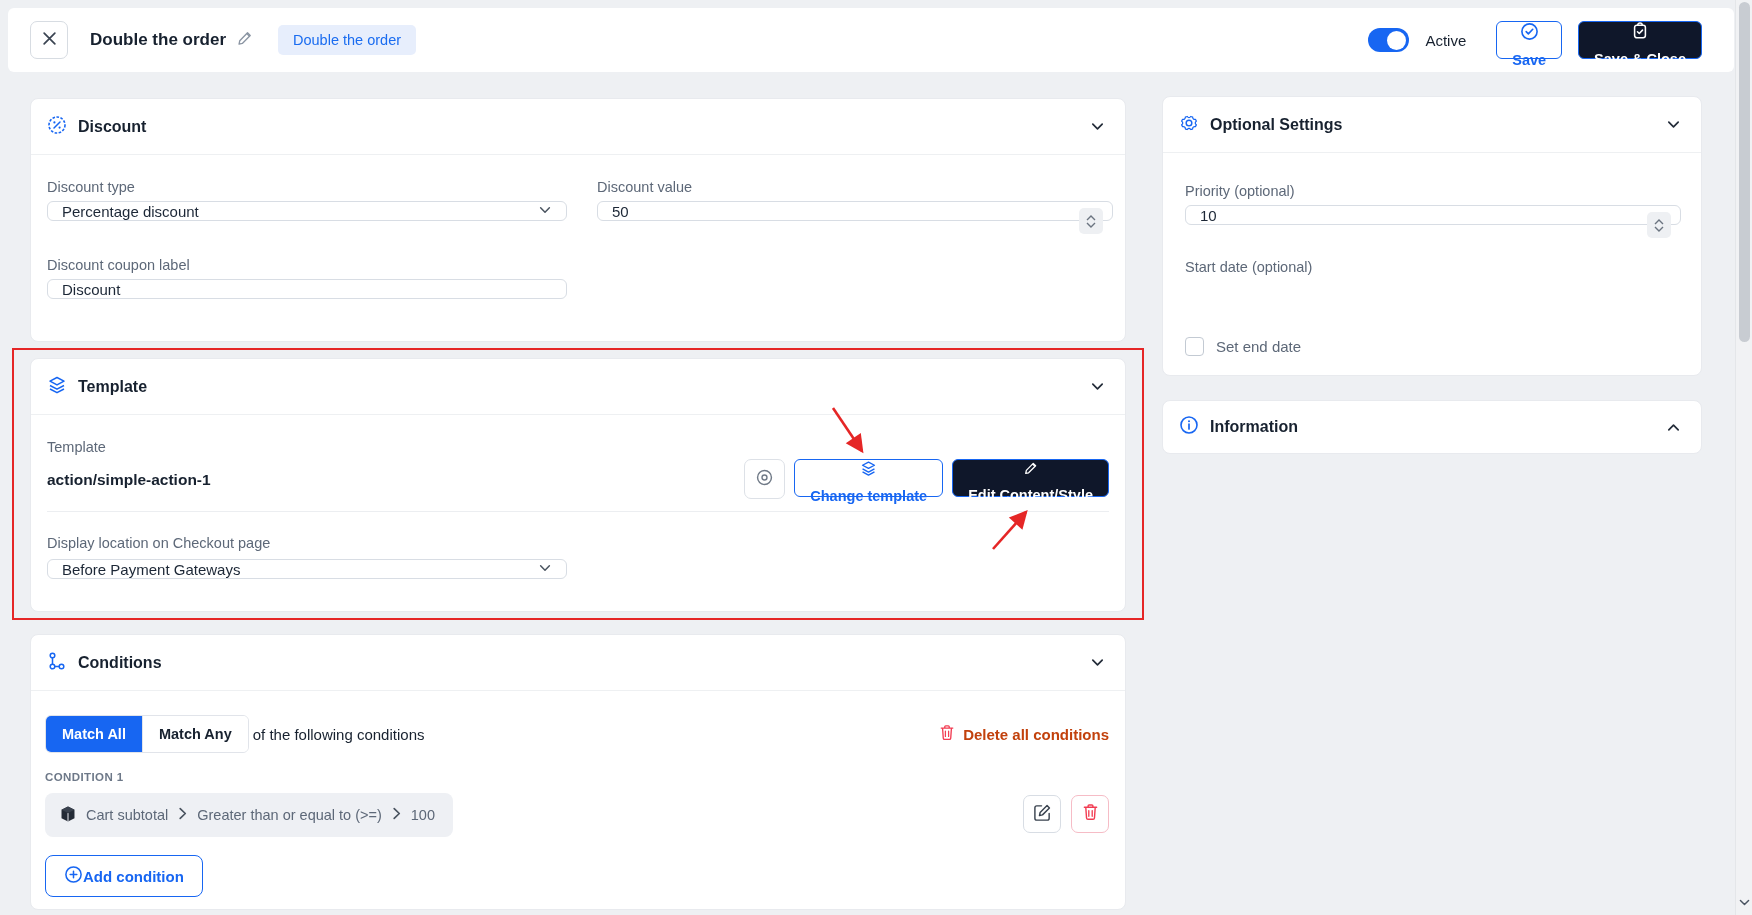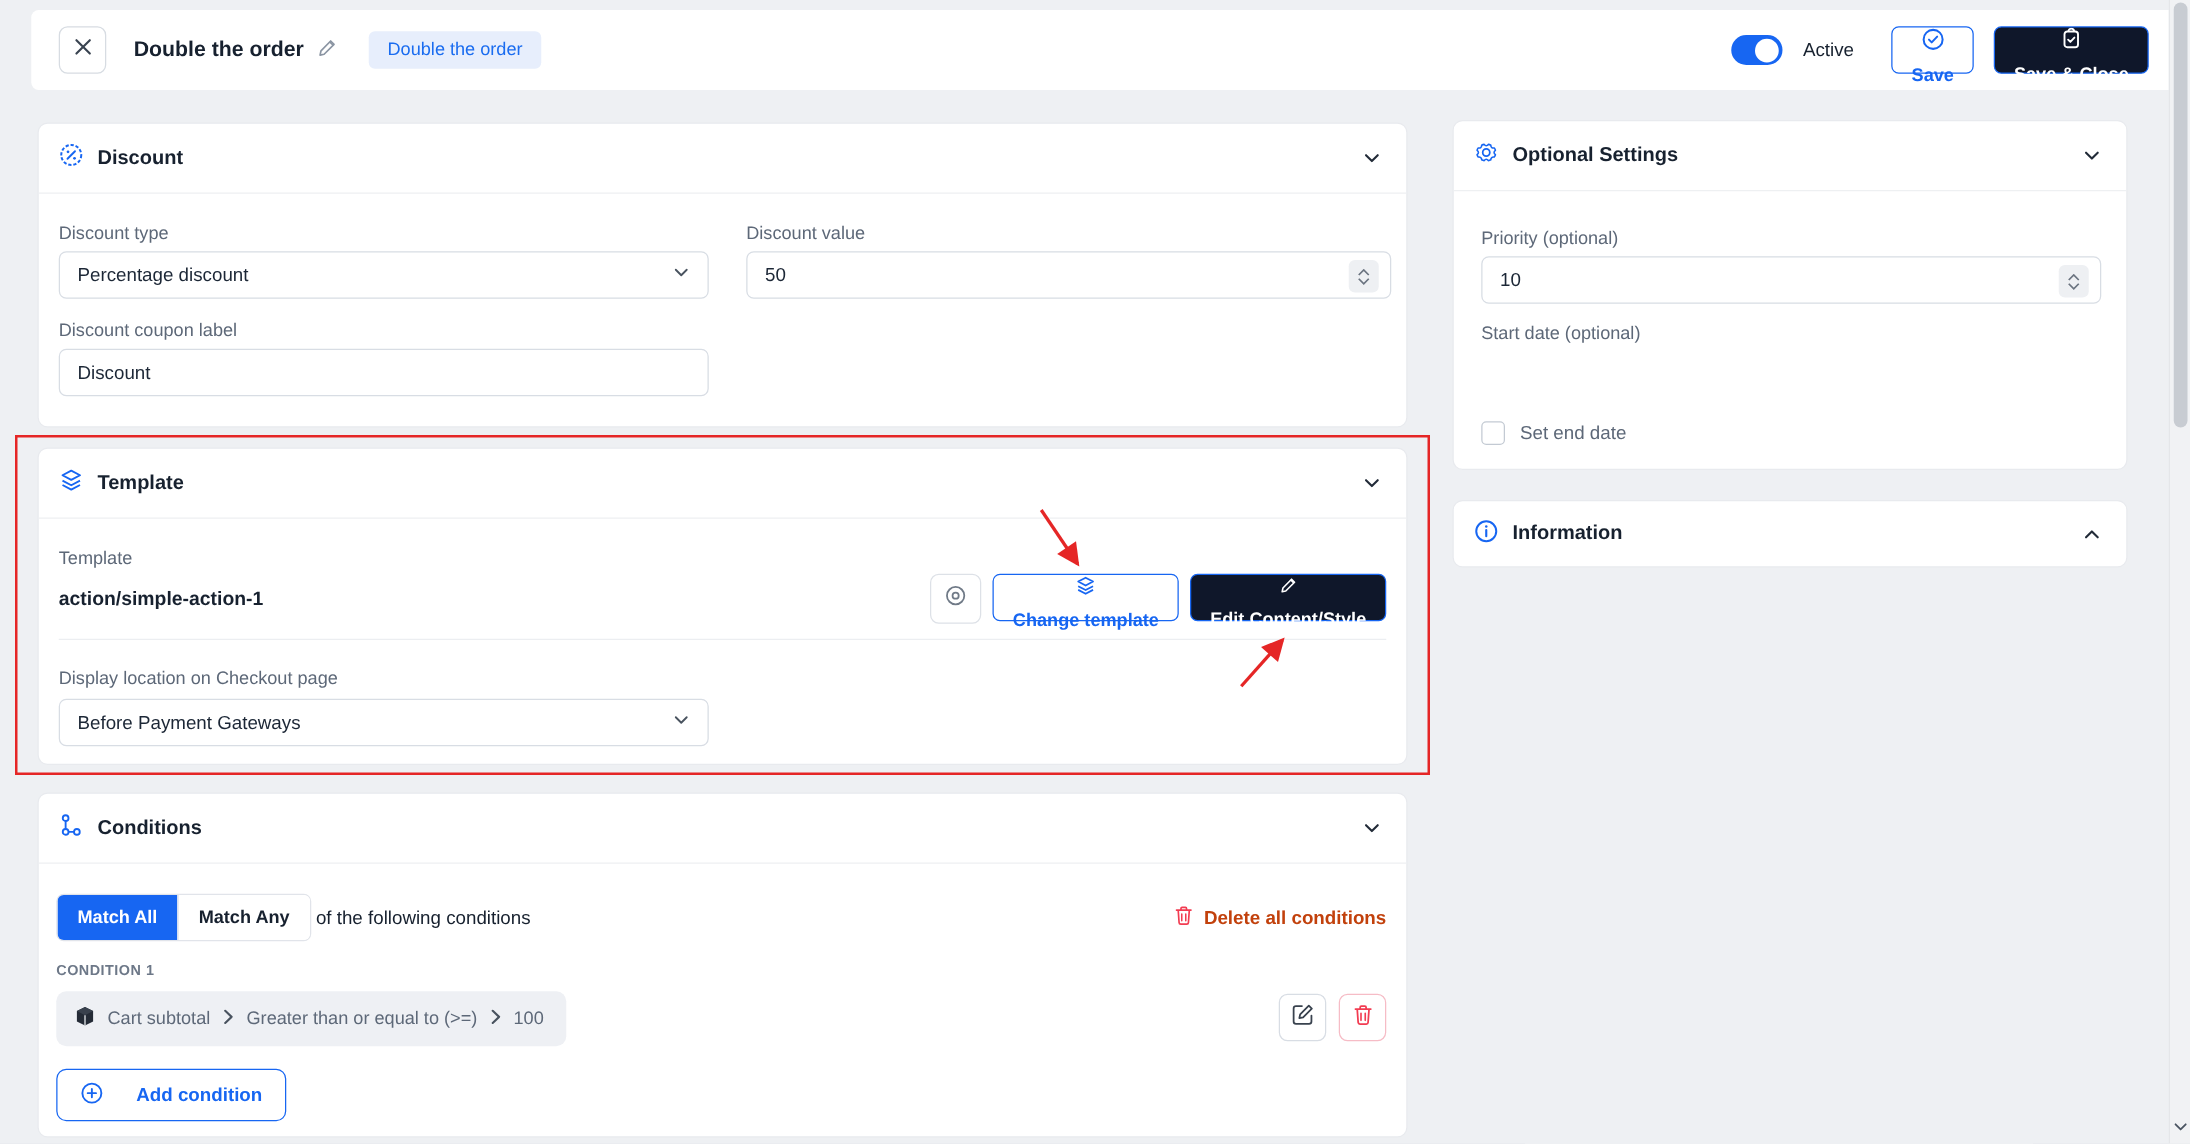--- a/index.html
+++ b/index.html
@@ -1,20 +1,20 @@
 <!DOCTYPE html>
 <html><head>
 <meta charset="utf-8">
 <style>
   * { margin:0; padding:0; box-sizing:border-box; }
   body { background:#e4e6ea; font-family:"Liberation Sans", sans-serif; }
   .canvas { position:relative; width:1752px; height:915px; background:#eef0f3; overflow:hidden; color:#1c2736; }
 
   
-  .topbar { position:absolute; left:8px; top:8px; width:1726px; height:64px; background:#fff; border-radius:6px; display:flex; align-items:center; justify-content:space-between; padding:0 32px 0 22px;margin-left:17px; }
+  .topbar { position:absolute; left:8px; top:8px; width:1726px; height:64px; background:#fff; border-radius:6px; display:flex; align-items:center; justify-content:space-between; padding:0 32px 0 22px; }
   .tb-left { display:flex; align-items:center; }
   .close-btn { width:38px; height:38px; border:1px solid #d7dce2; border-radius:7px; background:#fff; display:flex; align-items:center; justify-content:center; cursor:pointer; }
   .page-title { font-size:17px; font-weight:700; color:#17212f; margin-left:22px; }
   .edit-title { margin-left:10px; display:flex; cursor:pointer; }
   .badge { margin-left:24px; background:#e7eefc; color:#1a6cf0; font-size:14.5px; font-weight:500; padding:7px 15px; border-radius:5px; }
   .tb-right { display:flex; align-items:center; gap:16px; }
   .toggle { width:41px; height:24px; background:#1766f2; border-radius:12px; position:relative; cursor:pointer; }
   .toggle .knob { position:absolute; top:2.5px; right:3px; width:19px; height:19px; background:#fff; border-radius:50%; }
   .active-label { font-size:15px; color:#17212f; margin-right:14px; }
   .btn { display:flex; align-items:center; gap:8px; height:38px; border-radius:6px; font-size:14.5px; font-weight:700; padding:0 15px; cursor:pointer;flex-direction:column; }
@@ -22,21 +22,21 @@
   .btn-blue { background:#0f172a; border:1px solid #1766f2; color:#fff; }
 
   
   .card { position:absolute; background:#fff; border:1px solid #e8eaee; border-radius:8px; }
   .card-header { position:absolute; left:0; top:0; right:0; height:56px; display:flex; align-items:center; justify-content:space-between; padding:0 20px 0 16px; border-bottom:1px solid #eef0f2; }
   .card-header.no-line { border-bottom:none; }
   .sec-title { display:flex; align-items:center; gap:11px; font-size:16px; font-weight:700; color:#17212f; }
   .chev-btn { display:flex; cursor:pointer; }
 
   .field-label { position:absolute; font-size:14.5px; color:#5d6878; }
-  .tfield { position:absolute; height:20px; background:#fff; border:1px solid #d8dde4; border-radius:6px; display:flex; align-items:center; padding:18px 14px; font-size:15px; color:#1c2736;text-align:right; }
+  .tfield { position:absolute; height:20px; background:#fff; border:1px solid #d8dde4; border-radius:6px; display:flex; align-items:center; padding:0 14px; font-size:15px; color:#1c2736;text-align:right; }
   .tfield.select { justify-content:space-between; cursor:pointer; }
   .stepper { position:absolute; right:9px; top:6px; width:24px; height:26px; background:#eef0f3; border-radius:5px; display:flex; flex-direction:column; align-items:center; justify-content:center; gap:1px; cursor:pointer; }
 
   .divider { position:absolute; height:1px; background:#eceef1; }
 
   
   .tpl-name { position:absolute; left:16px; top:112px; font-size:15.5px; font-weight:700; color:#17212f; }
   .tpl-btn-row { position:absolute; right:16px; top:100px; height:40px; display:flex; gap:9px; }
   .icon-btn { width:41px; height:40px; border:1px solid #dde1e7; border-radius:7px; background:#fff; display:flex; align-items:center; justify-content:center; cursor:pointer; }
 
@@ -47,21 +47,21 @@
   .seg-item.on { background:#1766f2; color:#fff; }
   .seg-item.off { background:#fff; color:#17212f; border-left:1px solid #e1e4ea; }
   .follow-text { margin-left:4px; font-size:15px; color:#17212f; }
   .danger-link { margin-left:auto; display:flex; align-items:center; gap:8px; color:#c2410c; font-size:15px; font-weight:600; cursor:pointer; }
   .cond-label { position:absolute; left:14px; top:136px; font-size:11.5px; font-weight:700; letter-spacing:.4px; color:#6d7888; }
   .cond-pill { position:absolute; left:14px; top:158px; height:44px; background:#eef0f4; border-radius:8px; display:inline-flex; align-items:center; gap:9px; padding:0 18px 0 14px; font-size:14.5px; color:#5d6878; }
   .cond-actions { position:absolute; right:16px; top:160px; display:flex; gap:10px; }
   .sq-btn { width:38px; height:38px; border-radius:7px; background:#fff; display:flex; align-items:center; justify-content:center; cursor:pointer; }
   .sq-btn.grey { border:1px solid #d8dde4; }
   .sq-btn.red { border:1px solid #f6bcc6; }
-  .add-btn { position:absolute; left:14px; top:220px; height:42px; display:inline-flex; align-items:center; gap:26px; border:1px solid #1766f2; border-radius:8px; color:#1766f2; font-size:15px; font-weight:700; padding:17px 18px; background:#fff; cursor:pointer; }
+  .add-btn { position:absolute; left:14px; top:220px; height:42px; display:inline-flex; align-items:center; gap:0; border:1px solid #1766f2; border-radius:8px; color:#1766f2; font-size:15px; font-weight:700; padding:17px 18px; background:#fff; cursor:pointer; }
 
   
   .checkbox-row { position:absolute; left:22px; top:240px; display:flex; align-items:center; gap:12px; cursor:pointer; }
   .checkbox { width:19px; height:19px; border:1.5px solid #c3cad3; border-radius:4px; background:#fff; }
   .chk-label { font-size:15px; color:#5d6878; }
 
   
   .red-rect { position:absolute; left:12px; top:348px; width:1132px; height:272px; border:2px solid #e52626; z-index:40; pointer-events:none; }
   .overlay { position:absolute; left:0; top:0; z-index:50; pointer-events:none; }
 

